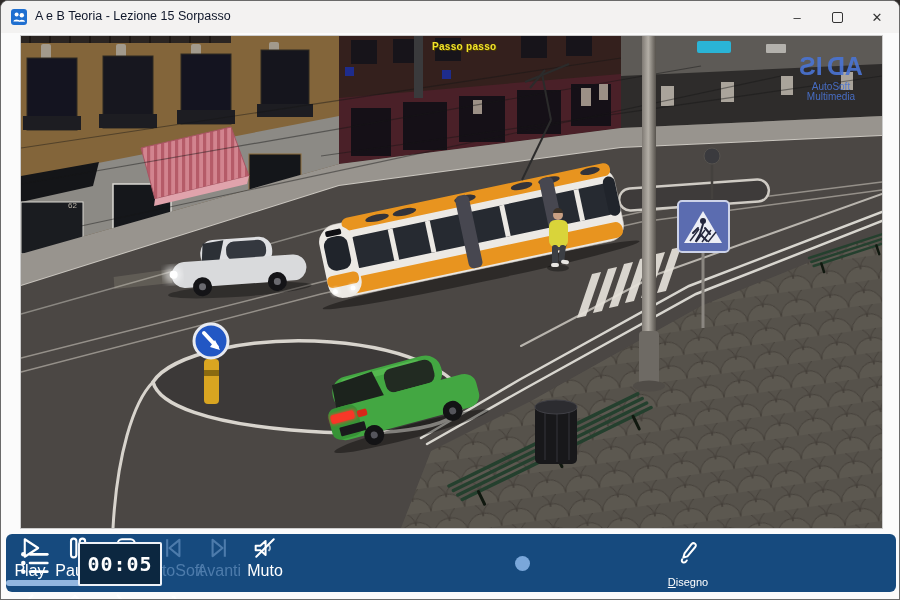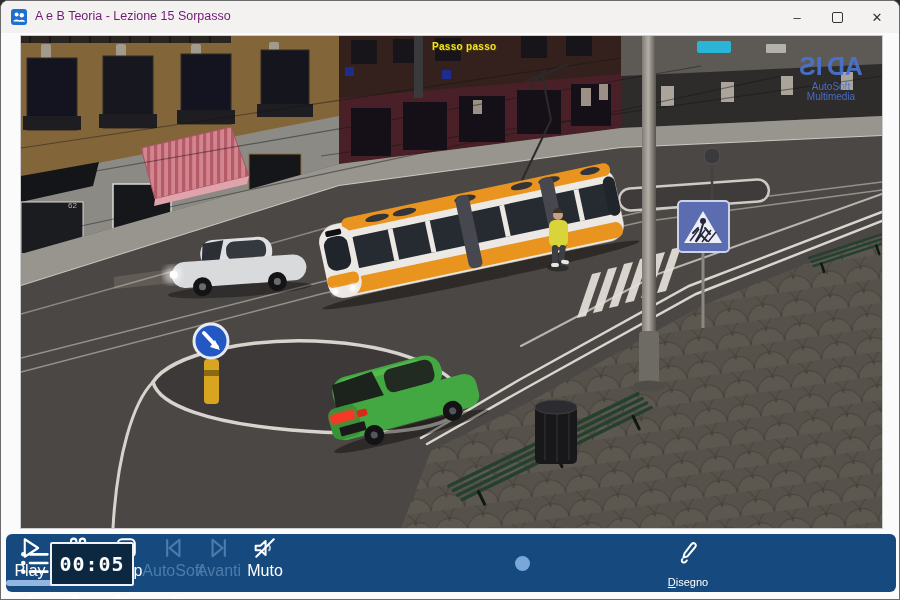--- a/index.html
+++ b/index.html
@@ -1,21 +1,21 @@
 <!DOCTYPE html>
 <html><head>
 <meta charset="utf-8">
 <style>
   html,body{margin:0;padding:0;background:#2e2a28;font-family:"Liberation Sans",sans-serif;}
   .window{position:relative;width:898px;height:598px;background:#fbfbfb;border:1px solid #6a6a6a;
           border-radius:8px 8px 0 0;overflow:hidden;}
   
   .titlebar{position:absolute;left:0;top:0;width:100%;height:32px;background:#f3f2f1;}
   .app-icon{position:absolute;left:10px;top:8px;width:16px;height:16px;}
-  .title-text{position:absolute;left:34px;top:8px;font-size:12.5px;color:#701a75;white-space:nowrap;}
+  .title-text{position:absolute;left:34px;top:8px;font-size:12.5px;color:#0f172a;white-space:nowrap;}
   .win-controls{position:absolute;right:2px;top:0;height:32px;display:flex;}
   .win-btn{width:40px;height:32px;display:flex;align-items:center;justify-content:center;
            color:#333;font-size:13px;cursor:default;}
   .max-box{width:9px;height:9px;border:1.2px solid #333;border-radius:2px;}
   
   .video{position:absolute;left:20px;top:35px;width:861px;height:492px;background:#4b4744;
          outline:1px solid rgba(0,0,0,.18);}
   .video svg{display:block;}
   .caption{position:absolute;left:411px;top:5px;font-size:10px;font-weight:bold;
            letter-spacing:.3px;text-shadow:1px 1px 0 #4d3e00;}
@@ -25,21 +25,21 @@
   .mirror{display:inline-block;transform:scaleX(-1);}
   
   .toolbar{position:absolute;left:5px;top:533px;width:890px;height:58px;border-radius:6px;
            background:#164a7e;color:#fff;}
   .tb-item{position:absolute;display:flex;flex-direction:column;align-items:center;}
   .tb-item .lbl{display:block;font-size:11px;margin-top:8px;white-space:nowrap;}
   .tb-item svg{display:block;}
   .disabled{color:#4d7bab;}
   .lbl-underline::first-letter{text-decoration:underline;}
   .tb-list{left:12px;top:13px;}
-  .tb-timer{left:44px;top:8px;width:80px;height:40px;background:#0c2740;border:2px solid #eef2f8;
+  .tb-timer{left:72px;top:8px;width:80px;height:40px;background:#0c2740;border:2px solid #eef2f8;
             border-radius:2px;display:flex;align-items:center;justify-content:center;
             font-family:"DejaVu Sans Mono",monospace;font-weight:bold;font-size:20px;letter-spacing:1px;text-align:center;}
   .tb-main{left:139px;top:6px;display:flex;}
   .btn{width:48px;display:flex;flex-direction:column;align-items:center;cursor:default;}
   .btn.w46{width:46px;} .btn.w52{width:52px;}
   .tb-slider{left:553px;top:26px;width:95px;height:6px;background:#93b7e0;border-radius:3px;cursor:default;}
   .tb-thumb{position:absolute;left:58%;top:50%;width:15px;height:15px;margin:-7.5px 0 0 -7.5px;
             background:#7aa7da;border-radius:50%;}
   .tb-disegno{left:656px;top:6px;width:52px;}
   .tb-nav{left:704px;top:12px;display:flex;}

